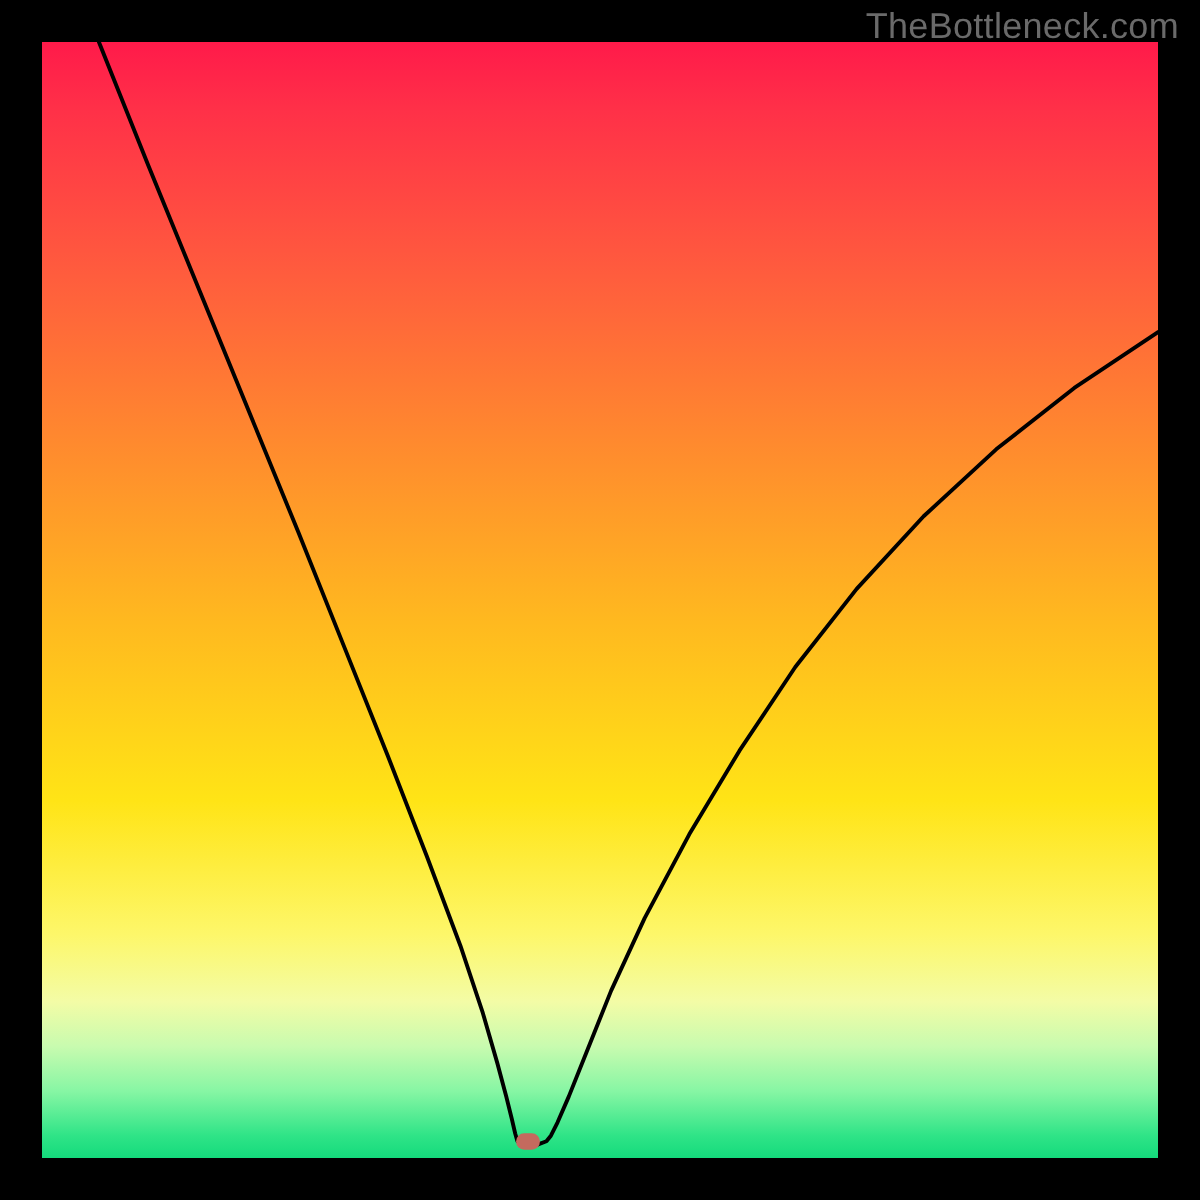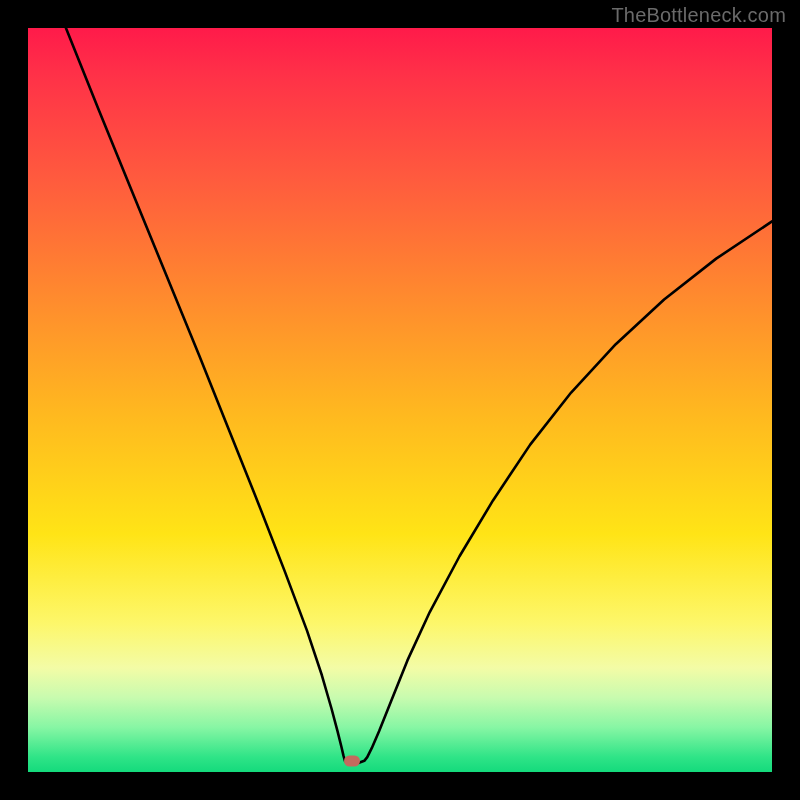--- a/index.html
+++ b/index.html
@@ -15,21 +15,21 @@
     position: relative;
     width: 800px;
     height: 800px;
     background: #000;
   }
   .watermark {
     position: absolute;
     top: 4px;
     right: 14px;
     color: #6a6a6a;
-    font-size: 20px;
+    font-size: 24px;
     font-weight: 500;
     letter-spacing: 0.2px;
     z-index: 20;
     user-select: none;
   }
   .plot-area {
     position: absolute;
     left: 28px;
     top: 28px;
     width: 744px;

